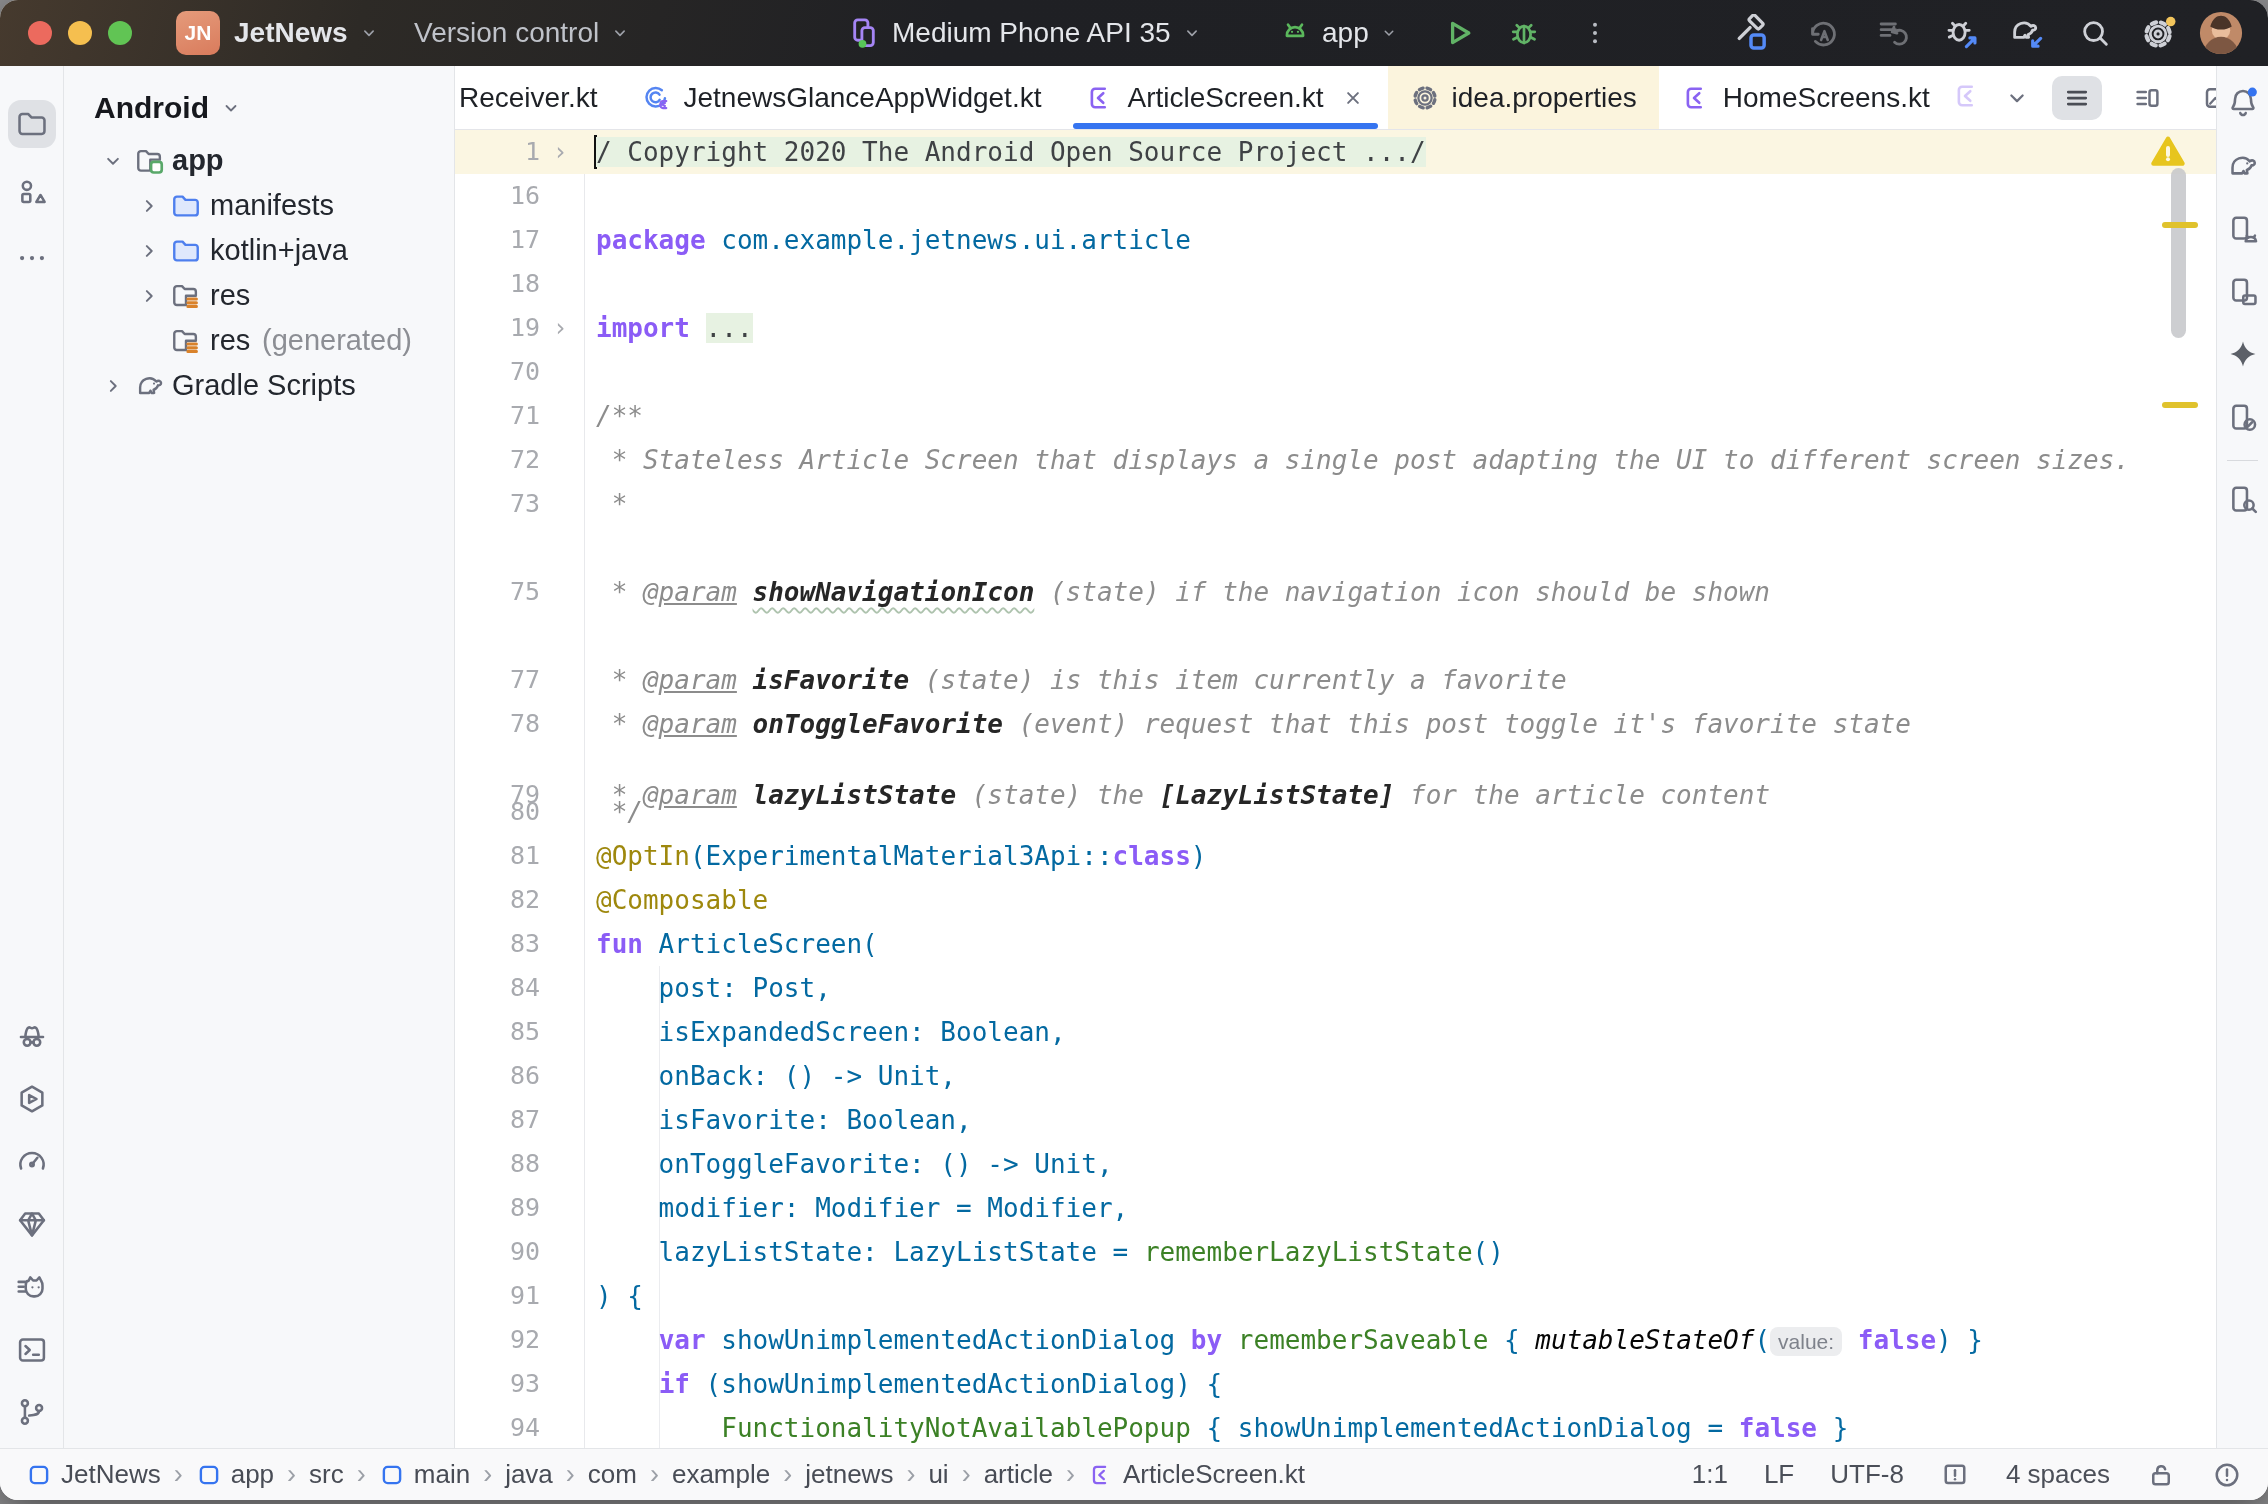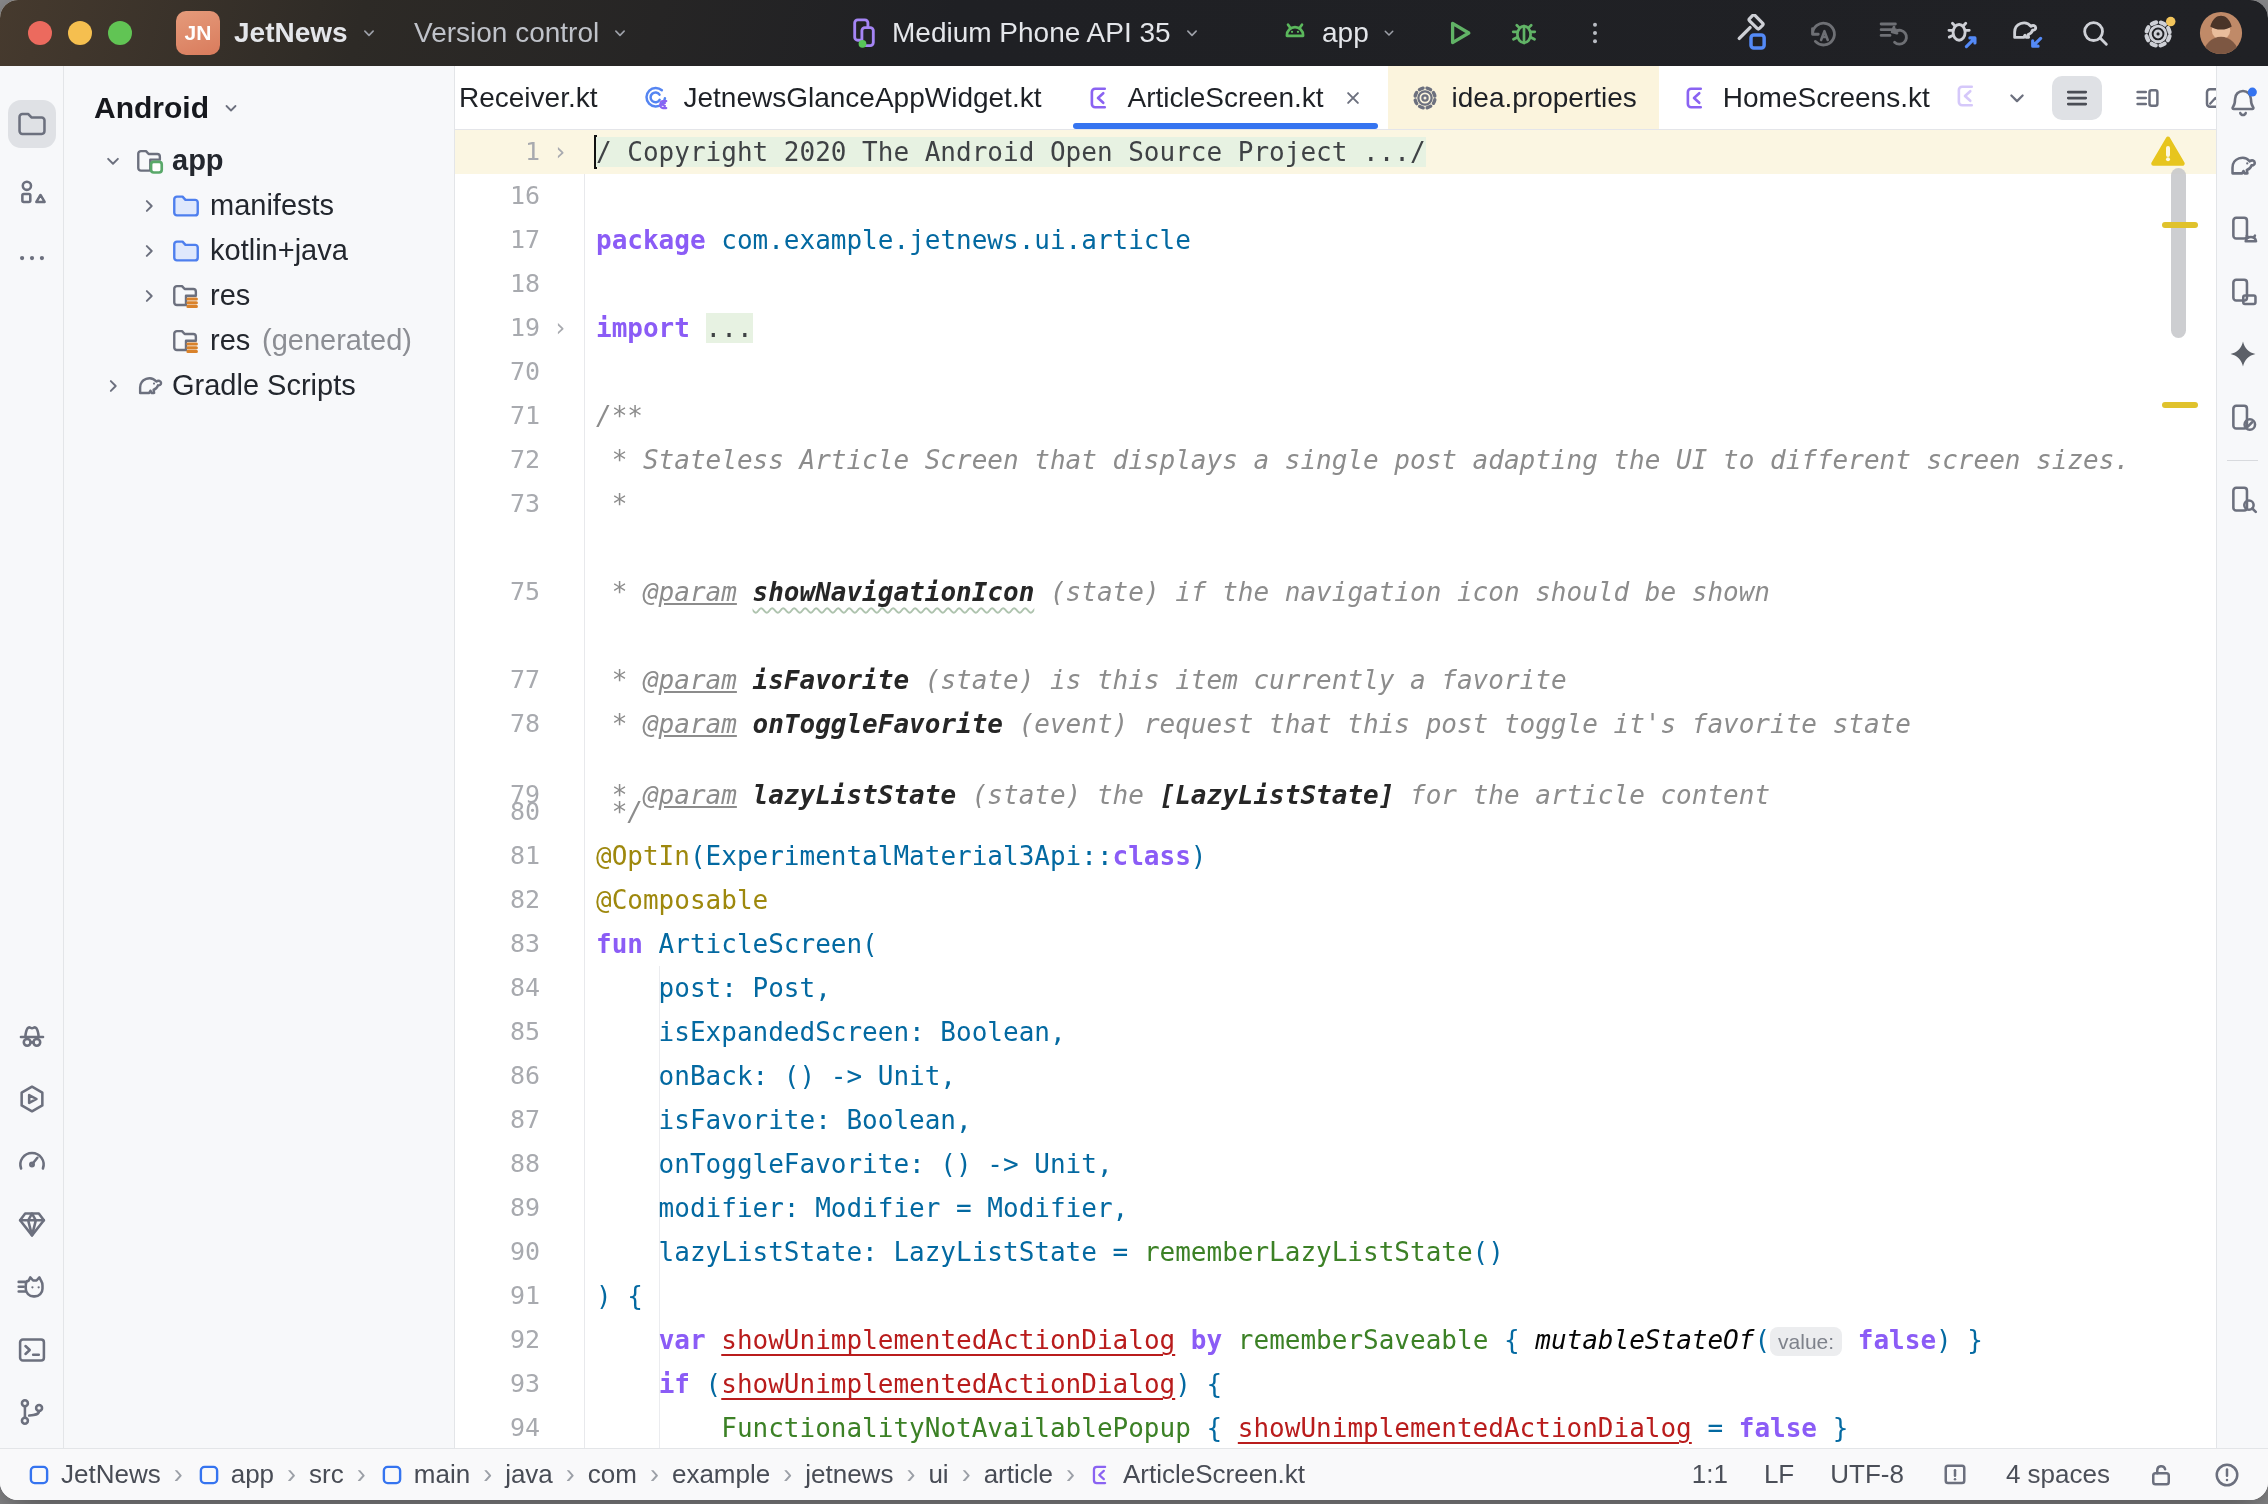--- a/index.html
+++ b/index.html
@@ -48,21 +48,21 @@
   .gutterline{position:absolute;left:129px;top:0;bottom:0;width:1px;background:#E8E9EC}
   .indentguide{position:absolute;width:1px;background:#EBECEF}
   .caret{position:absolute;left:139px;top:5px;width:3px;height:34px;background:#111}
   .t-k{color:#8b5cf6;font-weight:bold}
   .t-ann{color:#9E880D}
   .t-fn{color:#3C8126}
   .t-cmt{color:#8C8C8C;font-style:italic}
   .t-tag{color:#8C8C8C;font-style:italic;text-decoration:underline}
   .t-pv{color:#262626;font-weight:bold;font-style:italic}
   .t-pvw{color:#262626;font-weight:bold;font-style:italic;text-decoration:underline wavy #AEC3AE 1.5px;text-underline-offset:6px}
-  .t-u{color:#b91c1c;text-decoration:underline;text-underline-offset:5px}
+  .t-u{color:#0369a1;text-underline-offset:5px}
   .t-it{color:#050505;font-style:italic}
   .t-p{color:#0369a1}
   .t-fold{background:#E7F2E2;color:#3F4245}
   .t-inlay{background:#ECEDEF;color:#7E828B;border-radius:8px;padding:3px 8px;font-size:21px;font-family:"Liberation Sans",sans-serif;font-style:normal}
   .scrollthumb{position:absolute;width:15px;border-radius:8px;background:#C4C5C9;opacity:.85}
   .mark{position:absolute;width:36px;height:6px;border-radius:3px}
   
   .statusbar{position:absolute;left:0;bottom:0;width:100%;height:52px;background:#F9F9FA;border-top:1px solid #E3E5E8;display:flex;align-items:center;padding:0 26px;font-size:26px;color:#484C55}
   .crumbs{display:flex;align-items:center;gap:13px}
   .crumb{display:flex;align-items:center;gap:9px}

